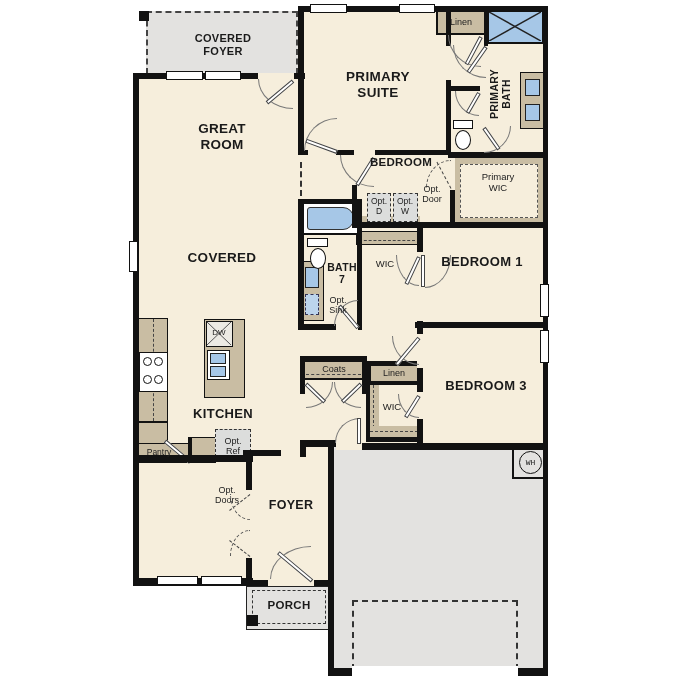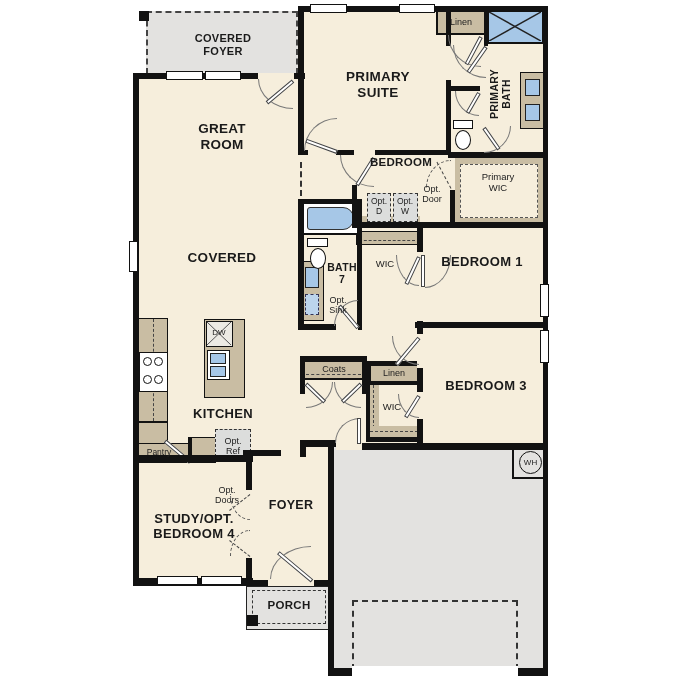--- a/index.html
+++ b/index.html
@@ -19,21 +19,21 @@
   .leaf{background:#ffffff;border:1.2px solid #444;height:4px;transform-origin:left center;}
   .leaf.v{transform-origin:center top;}
   .leaf.dash{background:transparent;border:none;border-top:1.8px dashed #444;height:0;}
   .lbl{color:#1a1a1a;font-weight:bold;text-align:center;white-space:pre-line;line-height:1.18;
        letter-spacing:.3px;transform:translate(-50%,-50%);width:max-content;}
   .sml{color:#222;font-weight:normal;text-align:center;white-space:pre-line;line-height:1.15;
        transform:translate(-50%,-50%);width:max-content;}
   .rot{transform:translate(-50%,-50%) rotate(-90deg);}
   .dashline-v{border-left:1.5px dashed #444;}
   .dashline-h{border-top:1.5px dashed #444;}
-  .circ{border:1.5px solid #121212;border-radius:50%;background:#fff;}
+  .circ{border:1.5px solid #121212;border-radius:50%;background:#fff;font-family:Liberation Mono, monospace;}
   .t-tank{background:#fff;border:1.5px solid #121212;}
   .t-bowl{background:#fff;border:1.5px solid #121212;border-radius:50%;}
 </style>
 </head>
 <body>
 
 <div id="plan">
 
   <div class="floor" style="left:298px;top:8px;width:250px;height:437px;"></div>
   <div class="floor" style="left:133px;top:73px;width:170px;height:512px;"></div>
@@ -279,17 +279,15 @@
   <div class="lbl" style="left:223px;top:414px;font-size:13px;">KITCHEN</div>
   <div class="sml" style="left:219px;top:333px;font-size:8px;">DW</div>
   <div class="sml" style="left:334px;top:369px;font-size:9px;">Coats</div>
   <div class="sml" style="left:394px;top:373px;font-size:9px;">Linen</div>
   <div class="sml" style="left:392px;top:407px;font-size:9.5px;">WIC</div>
   <div class="sml" style="left:159px;top:453px;font-size:8.5px;">Pantry</div>
   <div class="sml" style="left:233px;top:446px;font-size:9px;">Opt.
 Ref</div>
   <div class="sml" style="left:227px;top:495px;font-size:9px;">Opt.
 Doors</div>
-  <div class="lbl" style="left:194px;top:526px;font-size:13px;">STUDY/OPT.
-BEDROOM 4</div>
   <div class="lbl" style="left:291px;top:505px;font-size:12.5px;">FOYER</div>
   <div class="lbl" style="left:289px;top:606px;font-size:11.5px;">PORCH</div>
 </div>
 
 </body></html>

